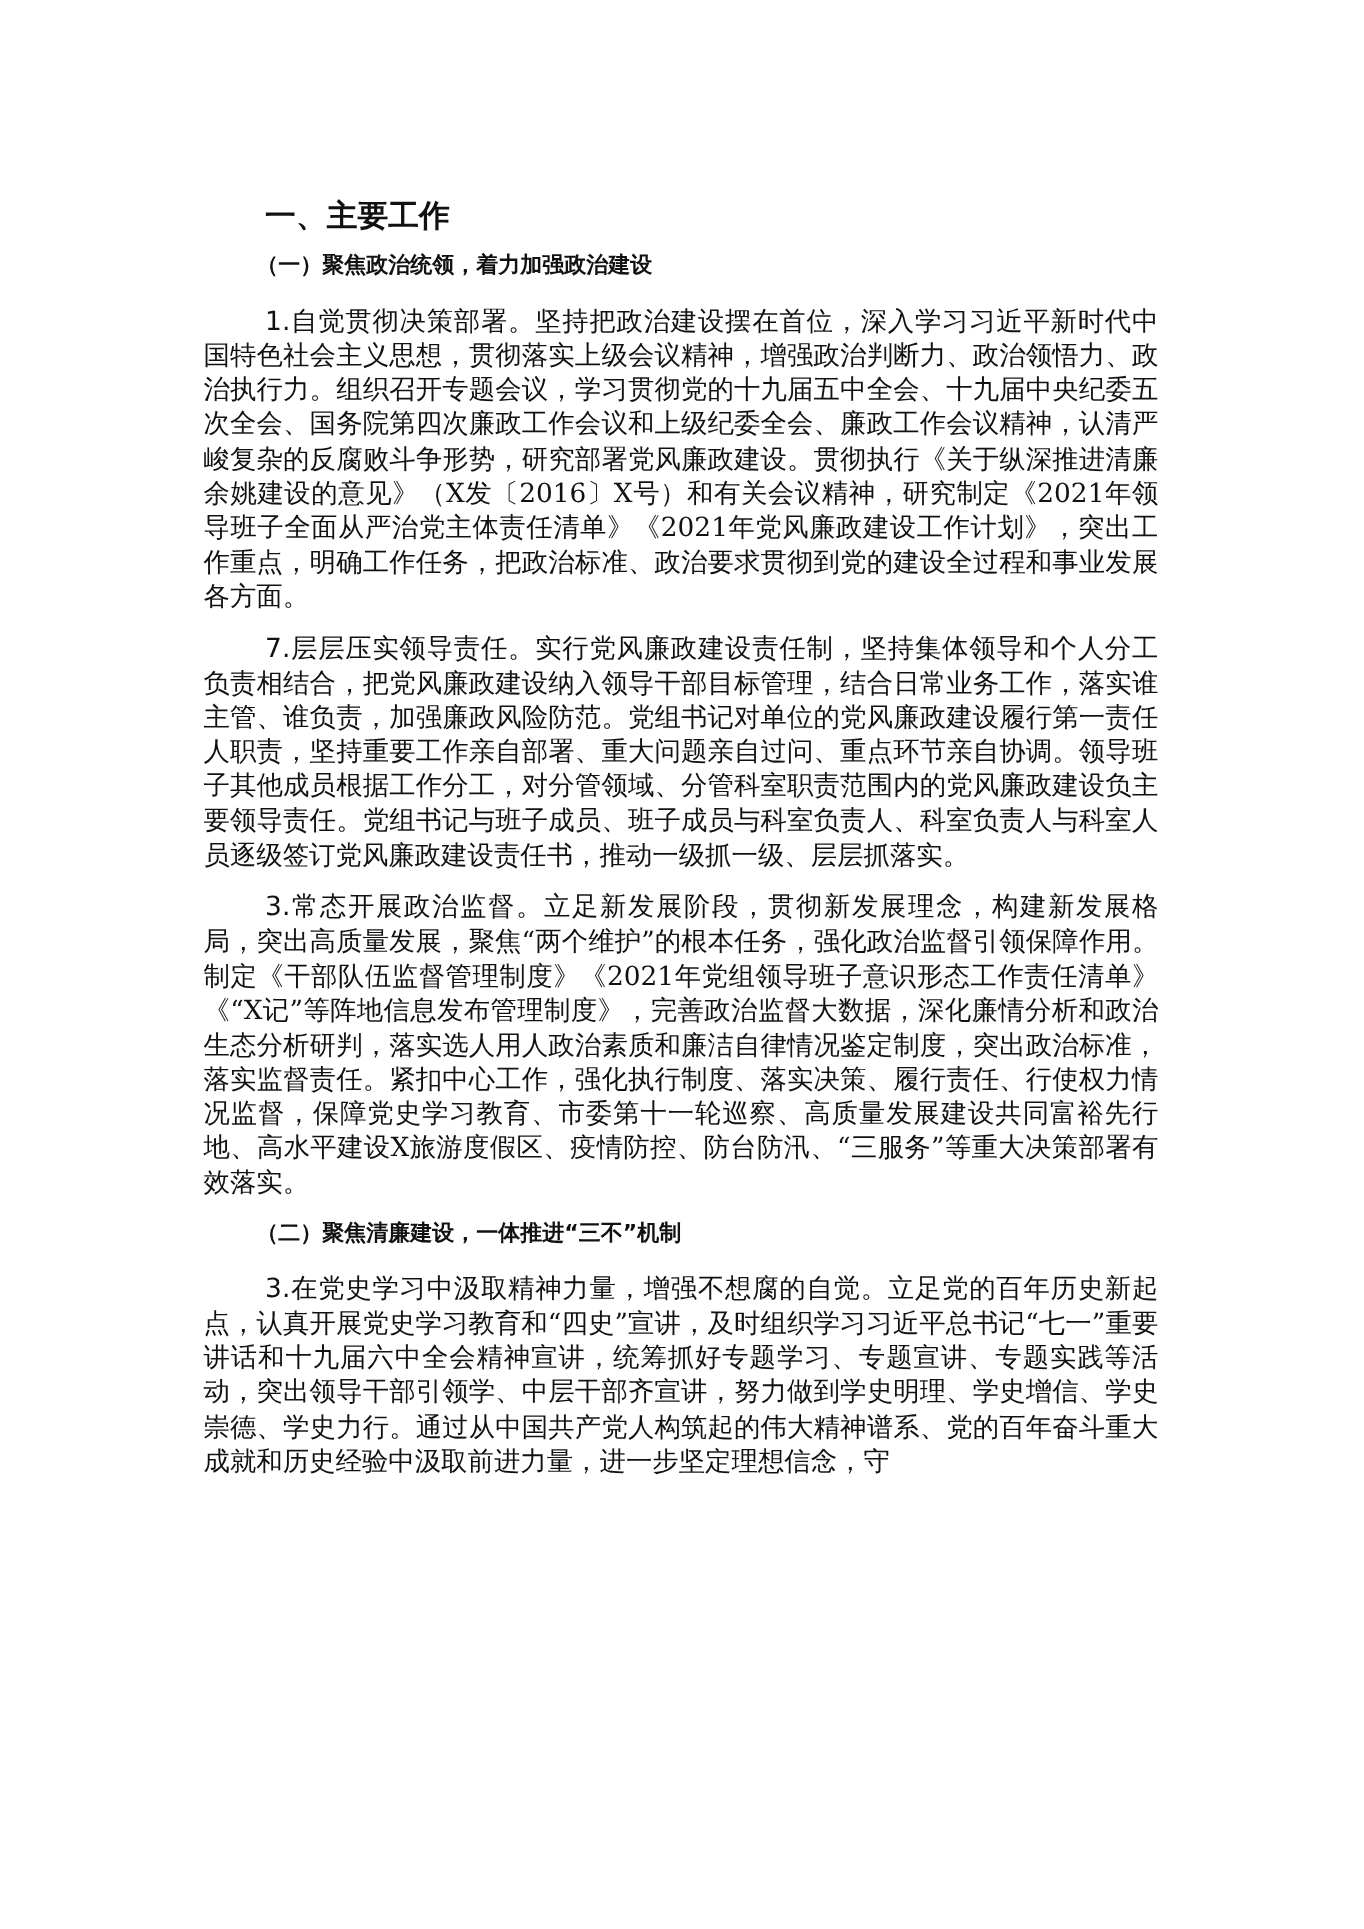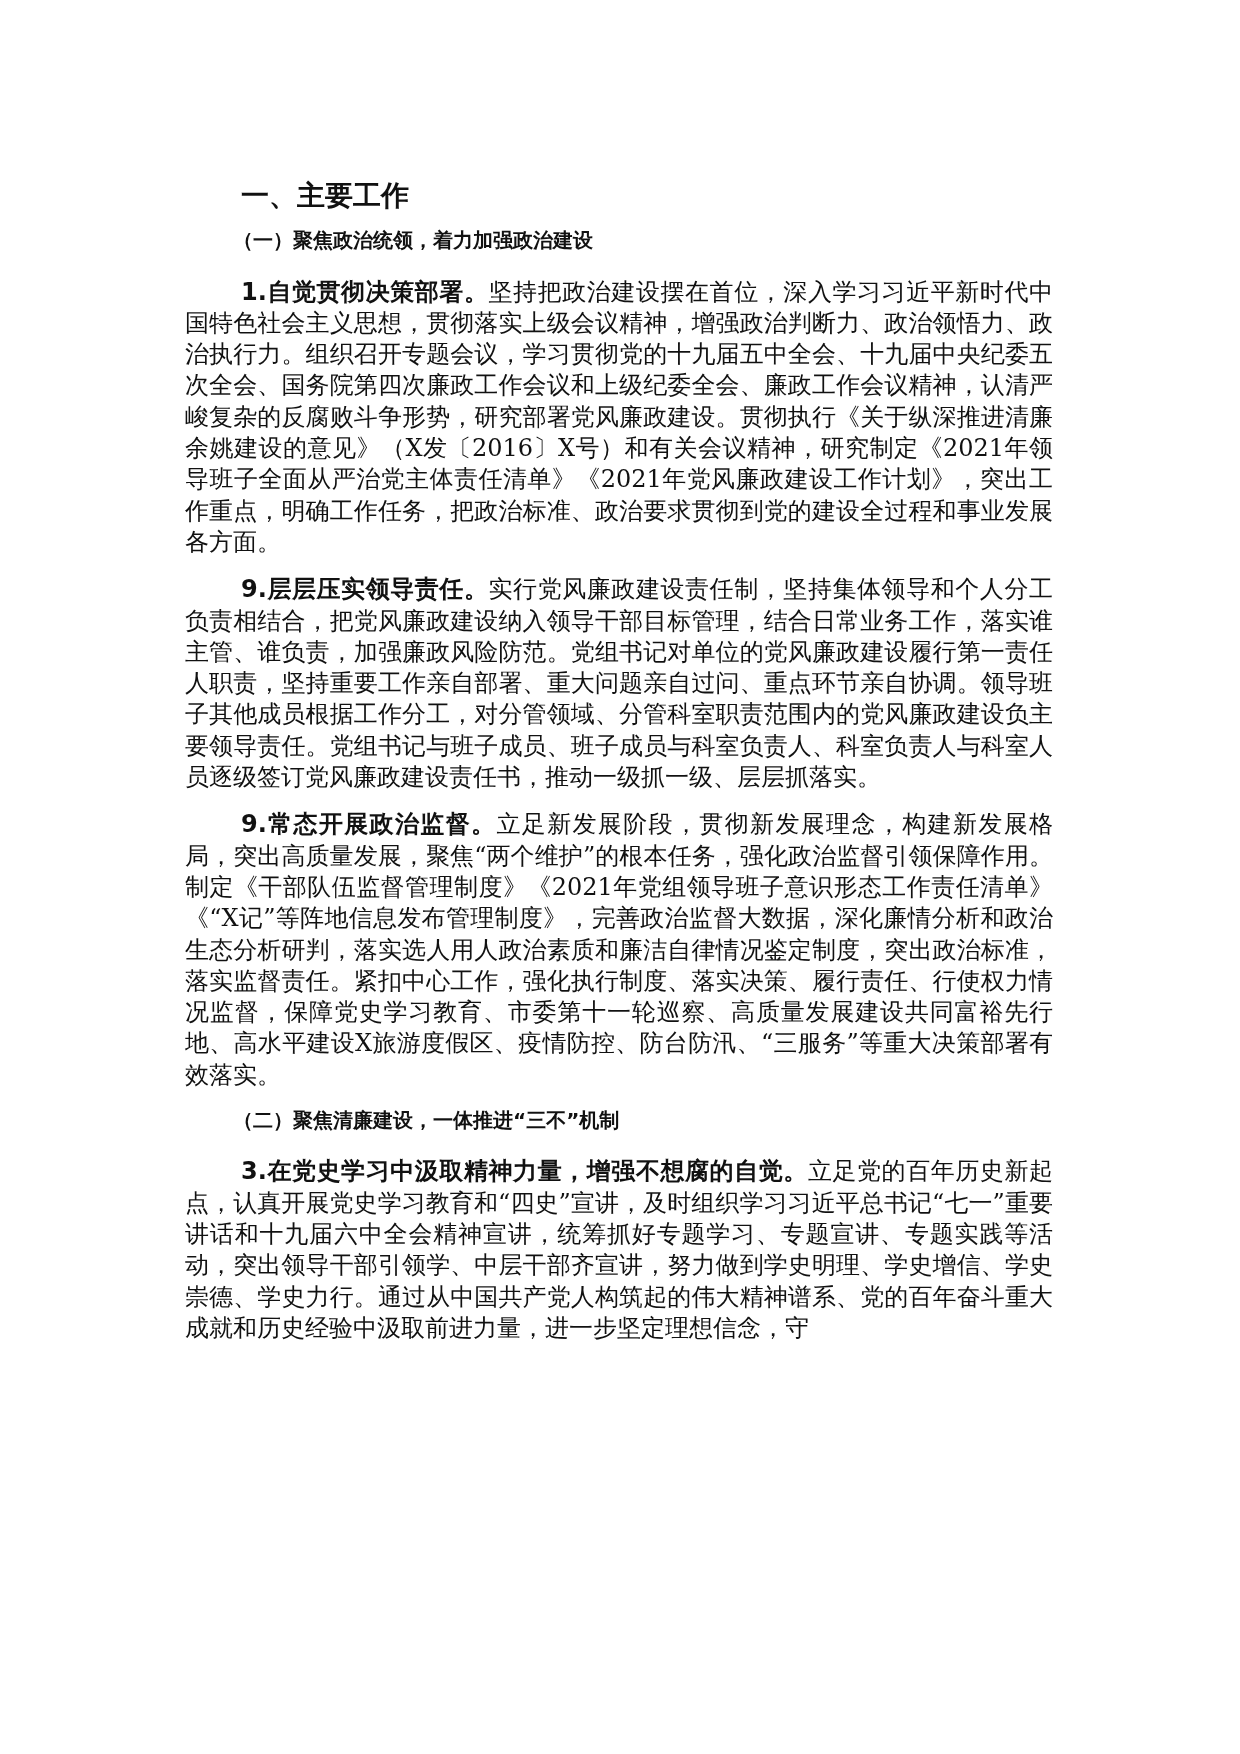--- a/index.html
+++ b/index.html
@@ -9,33 +9,33 @@
     font-family: "DejaVu Serif", "Liberation Serif", serif;
     font-size: 24px; line-height: 31.3px; color: #111111;
     text-align: justify;
   }
   .para { margin: 0; text-indent: 56px; }
   .h1 { margin: 14px 0 0 0; text-indent: 56px; font-family: "DejaVu Sans", "Liberation Sans", sans-serif; font-weight: bold; font-size: 28px; }
   .h2 { margin: 14px 0 0 0; text-indent: 56px; font-family: "DejaVu Sans", "Liberation Sans", sans-serif; font-weight: bold; font-size: 20px; }
   .h2.paren { text-indent: 48px; }
   .after-h { margin-top: 20px; }
   .gap { margin-top: 16px; }
-  .lead { font-family: "DejaVu Sans", "Liberation Sans", sans-serif; font-weight: bold; }
+  .lead { font-family: "DejaVu Sans", "Liberation Sans", sans-serif; font-weight: normal; }
 </style>
 </head>
 <body>
 
 <div class="page">
 
   <p class="h1">一、主要工作</p>
 
   <p class="h2 paren">（一）聚焦政治统领，着力加强政治建设</p>
 
   <p class="para after-h"><span class="lead">1.自觉贯彻决策部署。</span><span>坚持把政治建设摆在首位，深入学习习近平新时代中国特色社会主义思想，贯彻落实上级会议精神，增强政治判断力、政治领悟力、政治执行力。组织召开专题会议，学习贯彻党的十九届五中全会、十九届中央纪委五次全会、国务院第四次廉政工作会议和上级纪委全会、廉政工作会议精神，认清严峻复杂的反腐败斗争形势，研究部署党风廉政建设。贯彻执行《关于纵深推进清廉余姚建设的意见》（X发〔2016〕X号）和有关会议精神，研究制定《2021年领导班子全面从严治党主体责任清单》《2021年党风廉政建设工作计划》，突出工作重点，明确工作任务，把政治标准、政治要求贯彻到党的建设全过程和事业发展各方面。</span></p>
 
-  <p class="para gap"><span class="lead">9.层层压实领导责任。</span><span>实行党风廉政建设责任制，坚持集体领导和个人分工负责相结合，把党风廉政建设纳入领导干部目标管理，结合日常业务工作，落实谁主管、谁负责，加强廉政风险防范。党组书记对单位的党风廉政建设履行第一责任人职责，坚持重要工作亲自部署、重大问题亲自过问、重点环节亲自协调。领导班子其他成员根据工作分工，对分管领域、分管科室职责范围内的党风廉政建设负主要领导责任。党组书记与班子成员、班子成员与科室负责人、科室负责人与科室人员逐级签订党风廉政建设责任书，推动一级抓一级、层层抓落实。</span></p>
+  <p class="para gap"><span class="lead">7.层层压实领导责任。</span><span>实行党风廉政建设责任制，坚持集体领导和个人分工负责相结合，把党风廉政建设纳入领导干部目标管理，结合日常业务工作，落实谁主管、谁负责，加强廉政风险防范。党组书记对单位的党风廉政建设履行第一责任人职责，坚持重要工作亲自部署、重大问题亲自过问、重点环节亲自协调。领导班子其他成员根据工作分工，对分管领域、分管科室职责范围内的党风廉政建设负主要领导责任。党组书记与班子成员、班子成员与科室负责人、科室负责人与科室人员逐级签订党风廉政建设责任书，推动一级抓一级、层层抓落实。</span></p>
 
-  <p class="para gap"><span class="lead">9.常态开展政治监督。</span><span>立足新发展阶段，贯彻新发展理念，构建新发展格局，突出高质量发展，聚焦“两个维护”的根本任务，强化政治监督引领保障作用。制定《干部队伍监督管理制度》《2021年党组领导班子意识形态工作责任清单》《“X记”等阵地信息发布管理制度》，完善政治监督大数据，深化廉情分析和政治生态分析研判，落实选人用人政治素质和廉洁自律情况鉴定制度，突出政治标准，落实监督责任。紧扣中心工作，强化执行制度、落实决策、履行责任、行使权力情况监督，保障党史学习教育、市委第十一轮巡察、高质量发展建设共同富裕先行地、高水平建设X旅游度假区、疫情防控、防台防汛、“三服务”等重大决策部署有效落实。</span></p>
+  <p class="para gap"><span class="lead">3.常态开展政治监督。</span><span>立足新发展阶段，贯彻新发展理念，构建新发展格局，突出高质量发展，聚焦“两个维护”的根本任务，强化政治监督引领保障作用。制定《干部队伍监督管理制度》《2021年党组领导班子意识形态工作责任清单》《“X记”等阵地信息发布管理制度》，完善政治监督大数据，深化廉情分析和政治生态分析研判，落实选人用人政治素质和廉洁自律情况鉴定制度，突出政治标准，落实监督责任。紧扣中心工作，强化执行制度、落实决策、履行责任、行使权力情况监督，保障党史学习教育、市委第十一轮巡察、高质量发展建设共同富裕先行地、高水平建设X旅游度假区、疫情防控、防台防汛、“三服务”等重大决策部署有效落实。</span></p>
 
   <p class="h2 paren">（二）聚焦清廉建设，一体推进“三不”机制</p>
 
   <p class="para after-h"><span class="lead">3.在党史学习中汲取精神力量，增强不想腐的自觉。</span><span>立足党的百年历史新起点，认真开展党史学习教育和“四史”宣讲，及时组织学习习近平总书记“七一”重要讲话和十九届六中全会精神宣讲，统筹抓好专题学习、专题宣讲、专题实践等活动，突出领导干部引领学、中层干部齐宣讲，努力做到学史明理、学史增信、学史崇德、学史力行。通过从中国共产党人构筑起的伟大精神谱系、党的百年奋斗重大成就和历史经验中汲取前进力量，进一步坚定理想信念，守</span></p>
 </div>
 
 </body></html>

